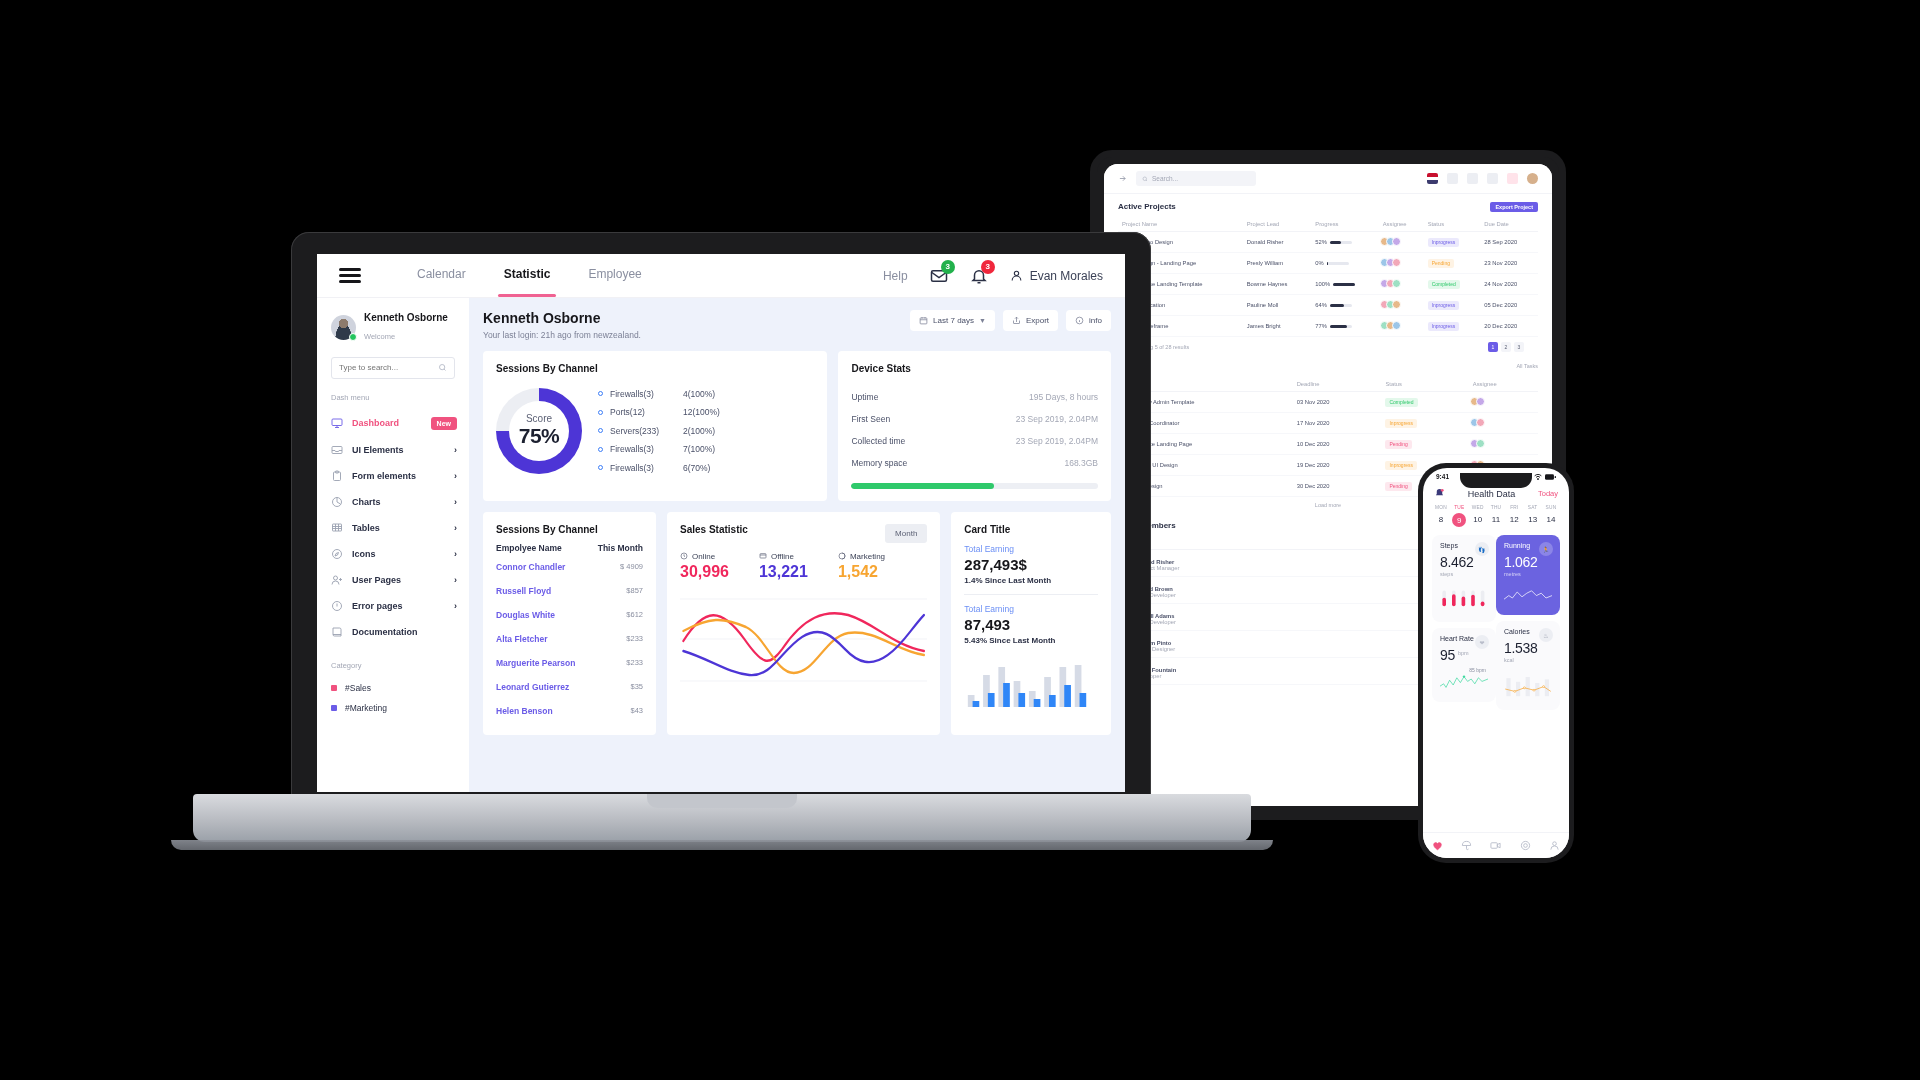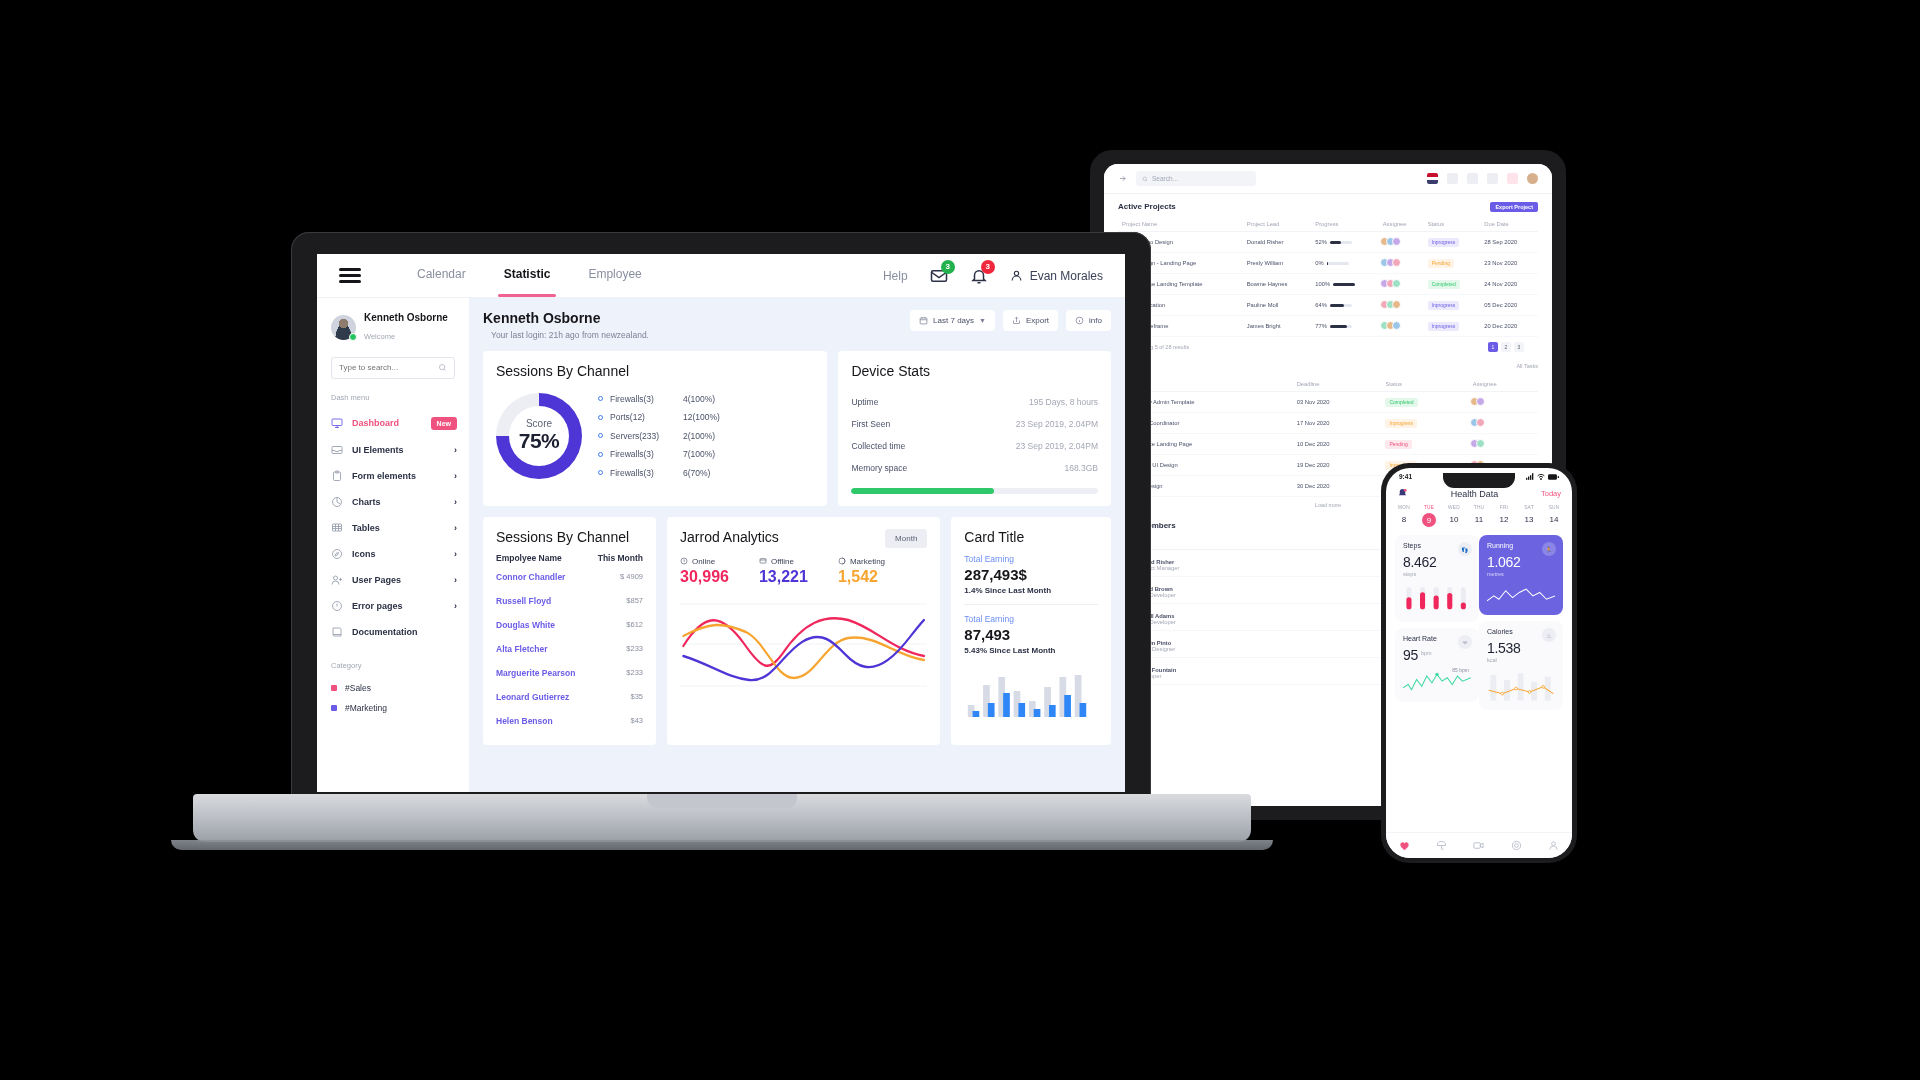--- a/index.html
+++ b/index.html
@@ -64,29 +64,29 @@
   .mi .chev { font-size:9px; color:#2b3045; font-weight:bold; }
   .pill { background:#f0527f; color:#fff; font-size:7px; font-weight:bold; border-radius:3px;
      padding:3px 6px; }
   .catttl { font-size:7.5px; color:#a3a7b5; padding:16px 14px 8px; }
   .cat { display:flex; align-items:center; gap:8px; padding:5px 14px; font-size:8.5px; color:#2b3045;}
   .sq { width:6px; height:6px; border-radius:1px; flex:none; }
 
   .main { flex:1; background:#eef2fb; padding:12px 14px; overflow:hidden; }
   .hdr { display:flex; align-items:flex-start; margin-bottom:11px; }
   .hdr h1 { font-size:14px; color:#16161a; font-weight:bold; line-height:1.25;}
-  .hdr p { font-size:8.5px; color:#7c8196; margin-top:2px;margin-left:8px;}
+  .hdr p { font-size:8.5px; color:#7c8196; margin-top:2px;}
   .hactions { margin-left:auto; display:flex; gap:8px; align-items:center;}
   .hbtn { background:#fff; border:0; border-radius:4px; height:21px; padding:0 9px; font-size:8px;
      color:#4a5068; display:flex; align-items:center; gap:5px; font-family:"Liberation Sans",sans-serif;}
   .hbtn svg { width:9px; height:9px; }
 
   .row { display:flex; gap:11px; margin-bottom:11px; }
   .card { background:#fff; border-radius:4px; padding:12px 13px; }
-  .ctitle { font-size:14px; font-weight:normal; color:#16161a; }
+  .ctitle { font-size:10px; font-weight:bold; color:#16161a; }
 
   .donutwrap { display:flex; align-items:center; gap:16px; margin-top:14px; }
   .donut { width:86px; height:86px; border-radius:50%; flex:none; position:relative;
      background:conic-gradient(#4d35d6 0 75%, #eceef3 75% 100%); }
   .donut:after { content:""; position:absolute; inset:13px; background:#fff; border-radius:50%; }
   .dlab { position:absolute; inset:0; display:flex; flex-direction:column; align-items:center;
      justify-content:center; z-index:2; }
   .dlab .s { font-size:10px; color:#5c6175; }
   .dlab .v { font-size:21px; font-weight:bold; color:#1c2030; letter-spacing:-.5px; }
   .leg { display:flex; flex-direction:column; gap:8.5px; }
@@ -149,21 +149,21 @@
   .tprog i { display:block; height:100%; background:#2b3045; border-radius:2px;}
   .tava { display:inline-block; width:9px; height:9px; border-radius:50%; margin-left:-3px;
      border:1px solid #fff;}
   .tb-foot { font-size:5.5px; color:#a3a7b5; padding:5px 14px; display:flex; align-items:center;}
   .pg { margin-left:auto; display:flex; gap:3px;}
   .pg b { width:10px; height:10px; border-radius:2px; background:#f3f4f8; color:#5c6175;
      font-size:5px; display:flex; align-items:center; justify-content:center; font-weight:normal;}
   .pg b.on { background:#6b5ce7; color:#fff;}
 
   
-  .phone { position:absolute; left:1381px; top:463px; width:196px; height:400px; }
+  .phone { position:absolute; left:1418px; top:463px; width:156px; height:400px; }
   .ph-body { position:absolute; inset:0; background:#1c1c1e; border-radius:28px; padding:5px;}
   .ph-screen { position:absolute; inset:5px; background:#fff; border-radius:24px; overflow:hidden;}
   .ph-notch { position:absolute; left:50%; top:5px; transform:translateX(-50%); width:72px;
      height:15px; background:#1c1c1e; border-radius:0 0 11px 11px; z-index:5;}
   .ph-stat { display:flex; align-items:center; padding:5px 13px 0; font-size:6.5px;
      font-weight:bold; color:#16161a;}
   .ph-stat .r { margin-left:auto; display:flex; gap:3px; align-items:center;}
   .ph-hd { display:flex; align-items:center; padding:8px 11px 4px; }
   .ph-hd .t { flex:1; text-align:center; font-size:9px; color:#2b3045; }
   .ph-hd .today { font-size:7.5px; color:#f0527f; }
@@ -685,21 +685,21 @@
                   </div>
                   <div class="emp">
                     <span class="n">Helen Benson</span>
                     <span class="m">$43</span>
                   </div>
                 </div>
             </div>
 
             <div class="card" style="flex:1.85">
               <div style="display:flex;align-items:flex-start">
-                <div class="ctitle">Jarrod Analytics</div>
+                <div class="ctitle">Sales Statistic</div>
                 <button class="monthbtn">Month</button>
               </div>
               <div class="kpis" id="kpis">
                   <div class="kpi">
                     <div class="lb">
                       <svg viewBox="0 0 24 24" fill="none" stroke="#5c6175" stroke-width="2">
                         <circle cx="12" cy="12" r="9"></circle>
                         <path d="M12 7v5l3 2"></path>
                       </svg>
                       <span>Online</span>

